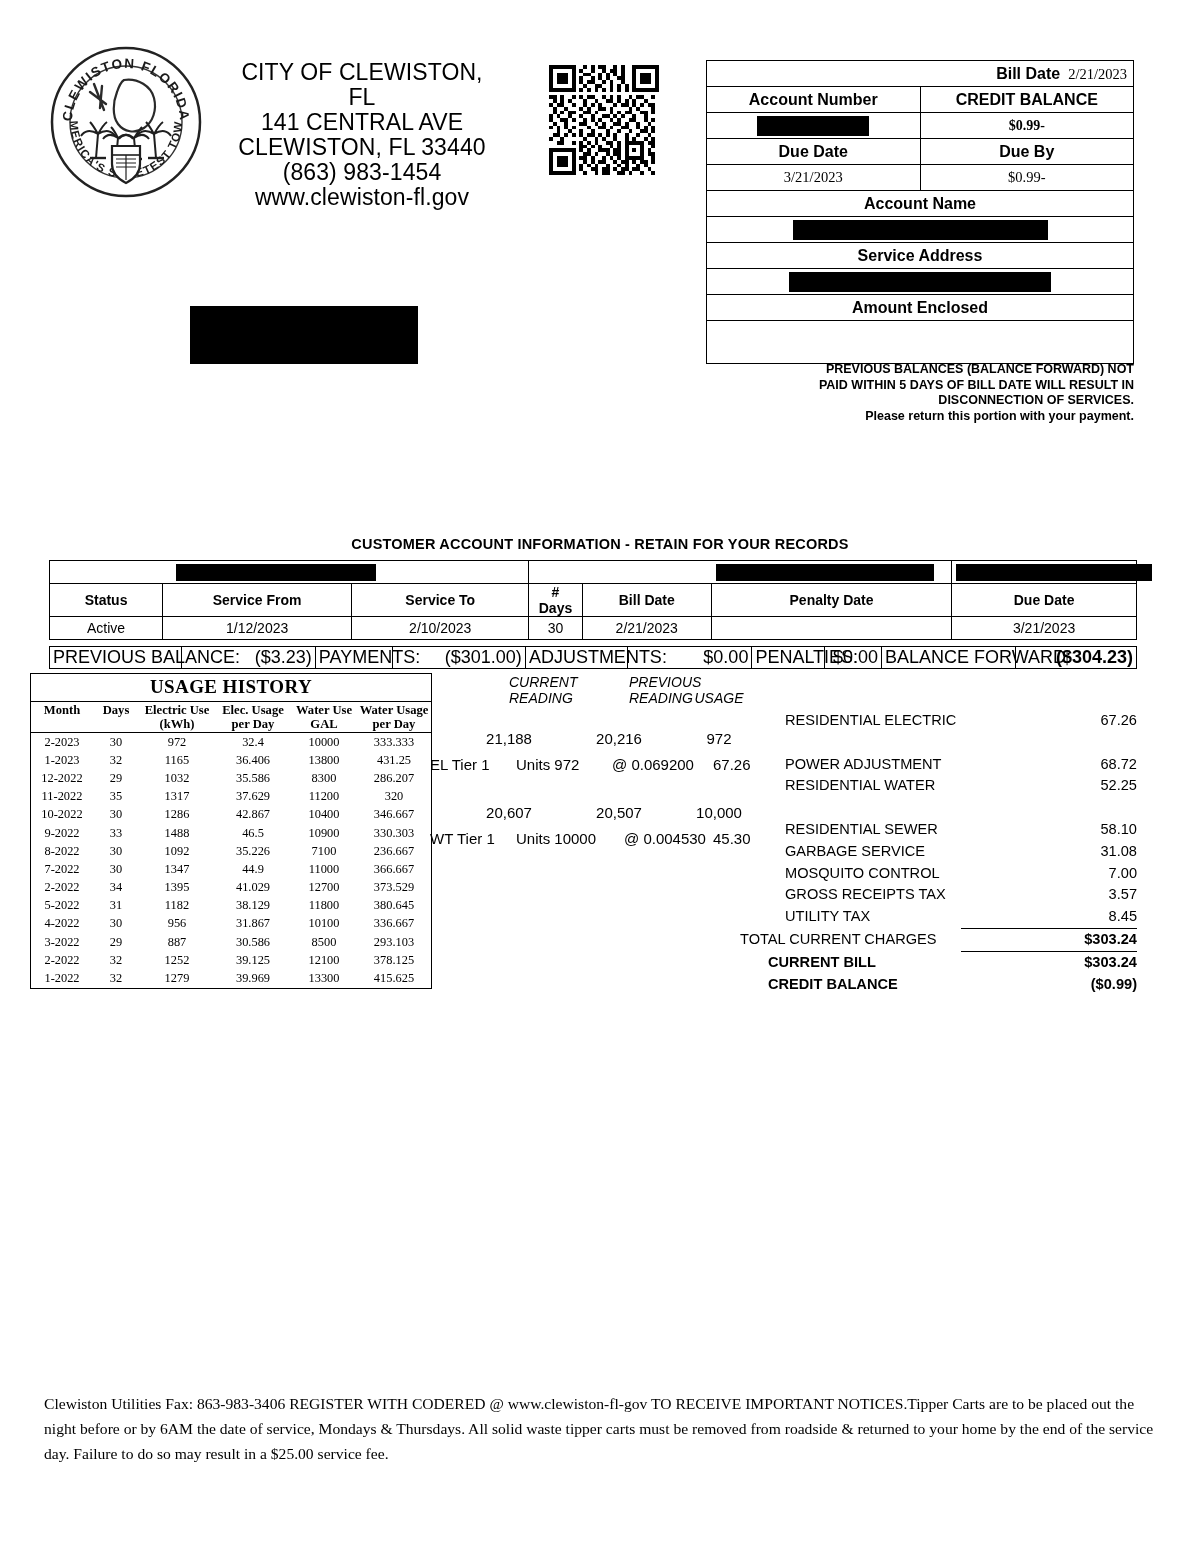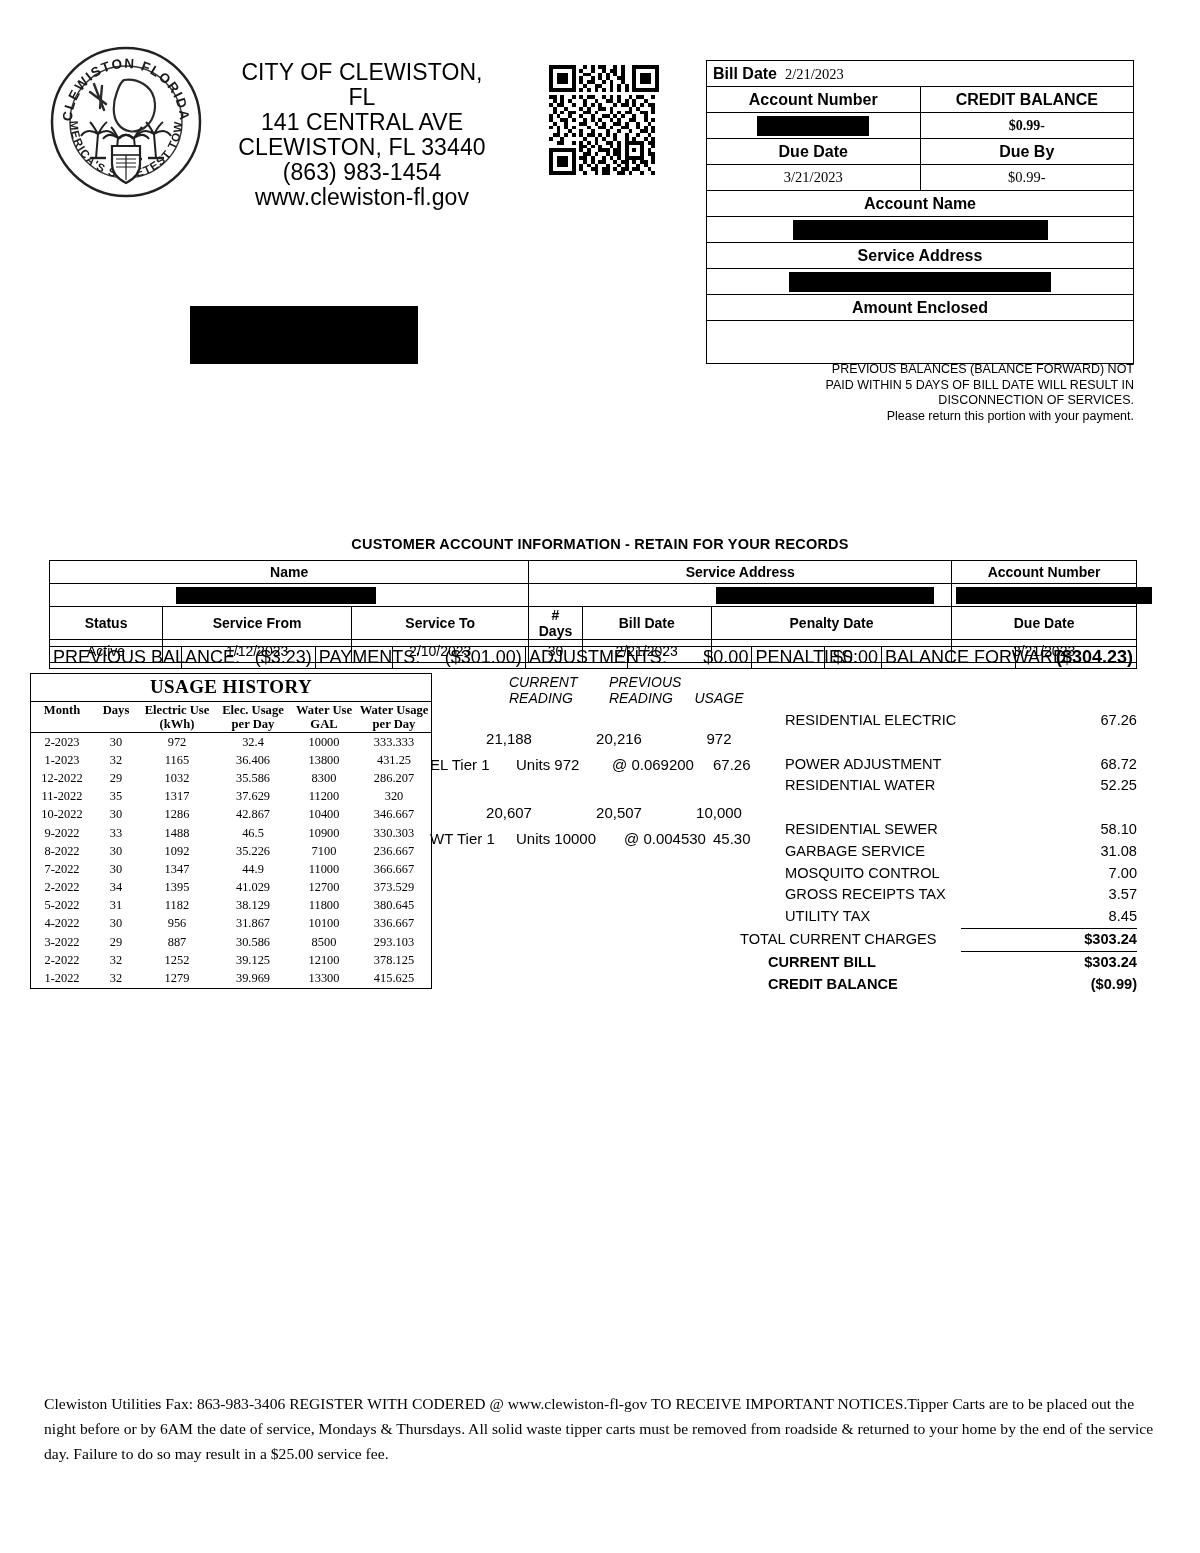--- a/index.html
+++ b/index.html
@@ -67,42 +67,42 @@
     text-align: center;
     font-size: 14.5px;
   }
   #stub-table td.valb {
     text-align: center;
     font-weight: bold;
     font-size: 14px;
     font-family: "Liberation Serif", serif;
   }
   #stub-table td.billdate {
-    text-align: left;
+    text-align: right;
     font-weight: bold;
     font-size: 16px;
   }
   #stub-table td.billdate .dt {
     font-weight: normal;
     font-size: 14.5px;
     font-family: "Liberation Serif", serif;
     padding-left: 8px;
   }
   #stub-table td.blank { height: 42px; }
   .stub-redact-acct { width: 112px; height: 20px; margin: 0 auto; }
   .stub-redact-name { width: 255px; height: 20px; margin: 0 auto; }
   .stub-redact-addr { width: 262px; height: 20px; margin: 0 auto; }
 
   
   #stub-warning {
     left: 706px; top: 362px;
     width: 428px;
     text-align: right;
     font-size: 12.5px;
-    font-weight: normal;
+    font-weight: bold;
     line-height: 15.5px;
   }
 
   
   #mail-redact {
     left: 190px; top: 306px;
     width: 228px; height: 58px;
   }
 
   
@@ -598,25 +598,20 @@
   <colgroup>
     <col style="width:10.4%">
       <col style="width:17.4%">
       <col style="width:16.3%">
     <col style="width:4.9%">
       <col style="width:11.9%">
       <col style="width:22.1%">
       <col style="width:17.0%">
   </colgroup>
   <tbody>
-    <tr>
-      <td class="h" colspan="3">Name</td>
-      <td class="h" colspan="3">Service Address</td>
-      <td class="h">Account Number</td>
-    </tr>
     <tr class="rb">
       <td colspan="3">
           <span class="redact cai-redact-name"></span>
         </td>
       <td colspan="3">
           <span class="redact cai-redact-addr"></span>
         </td>
       <td>
           <span class="redact cai-redact-acct"></span>
         </td>
@@ -826,21 +821,21 @@
       </tbody>
   </table>
 </div>
 
 <div class="abs" id="readings">
   <div class="rhdr">
     <span style="left:24px; top:0; width:110px;">
       <span>CURRENT</span><br>
       <span>READING</span>
     </span>
-    <span style="left:130px; top:0; width:98px;">
+    <span style="left:130px; top:0; width:98px;padding-left:20px;">
       <span>PREVIOUS</span><br>
       <span>READING</span>
     </span>
     <span style="left:252px; top:16px; width:74px;">USAGE</span>
   </div>
 
   <div class="rr" style="margin-top:22px;">
     <span style="left:24px; width:110px; text-align:center;">21,188</span>
     <span style="left:130px; width:118px; text-align:center;">20,216</span>
     <span style="left:252px; width:74px; text-align:center;">972</span>

